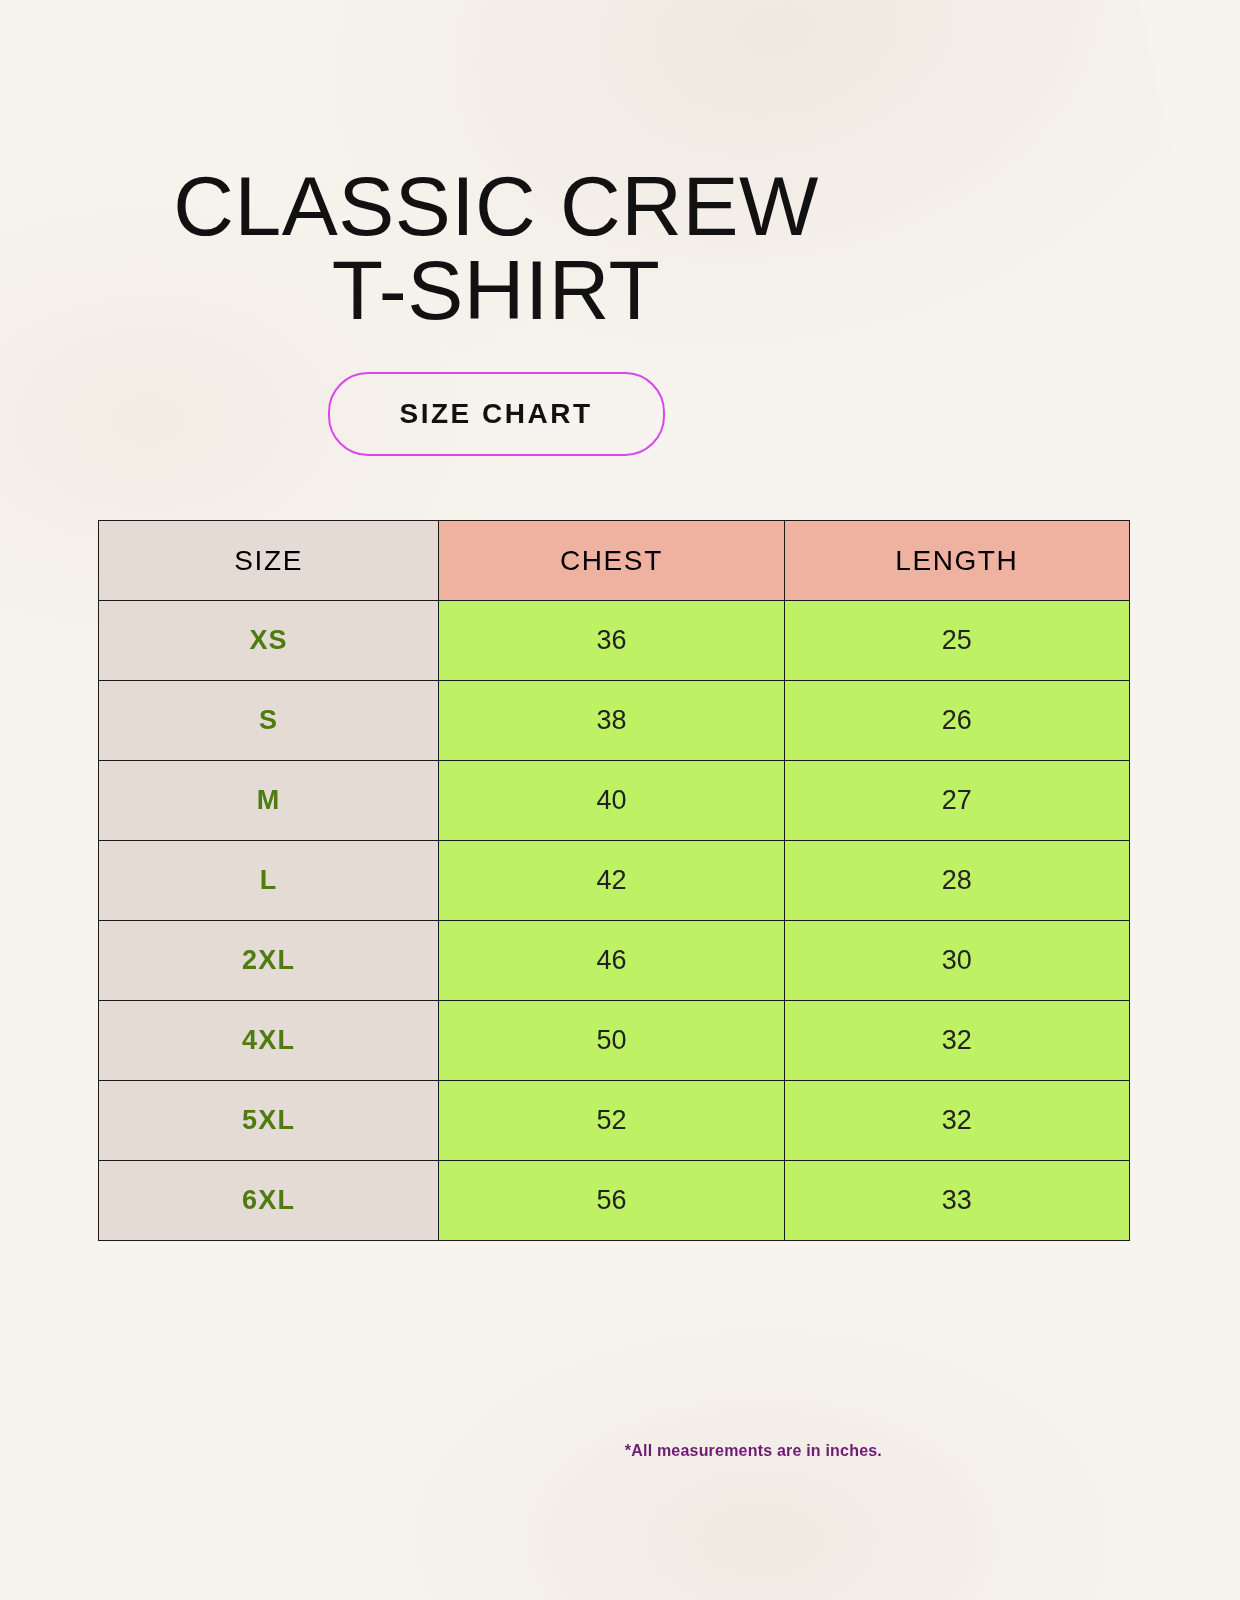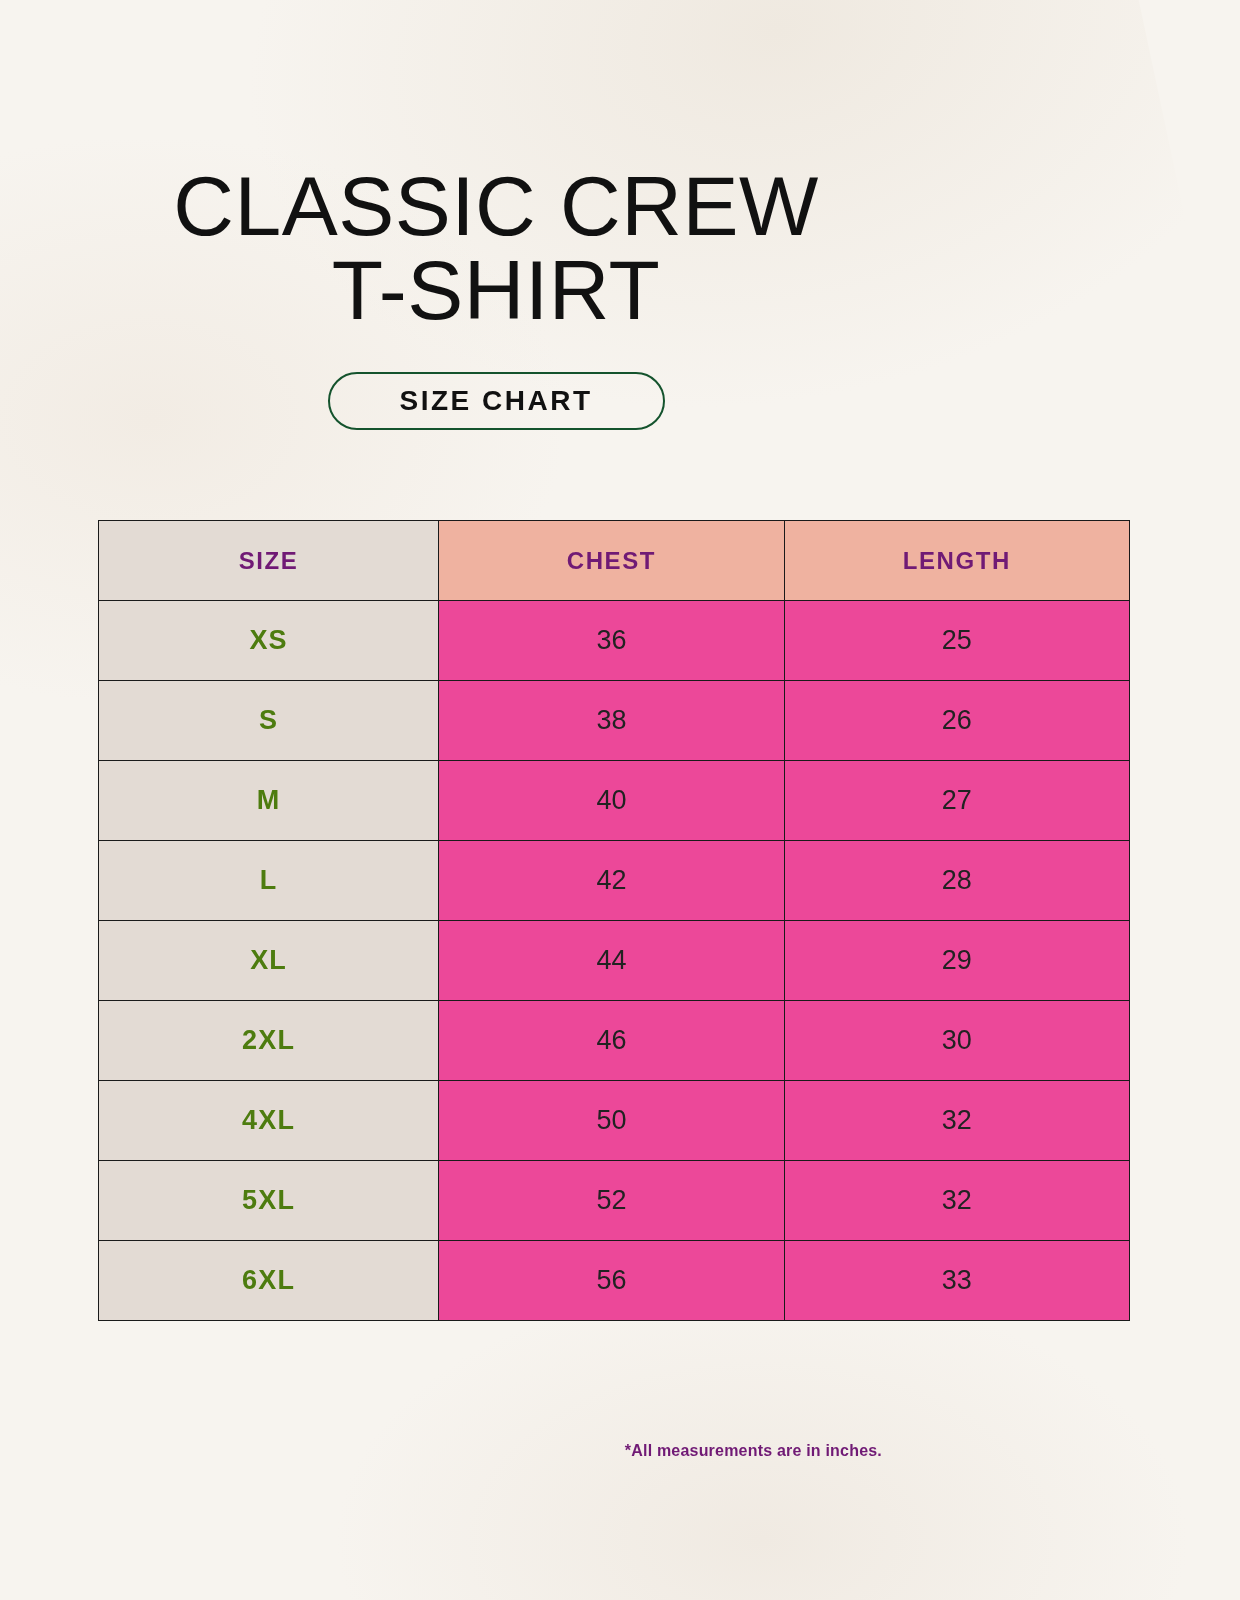--- a/index.html
+++ b/index.html
@@ -68,23 +68,23 @@
 
   .badge-wrap {
     position: absolute;
     top: 352px;
     left: 0;
     right: 0;
     display: flex;
     justify-content: center;
   }
   .badge {
-    border: 2px solid #14532d;
+    border: 2px solid #d946ef;
     border-radius: 40px;
-    padding: 11px 70px;
+    padding: 24px 70px;
     font-size: 28px;
     font-weight: 700;
     letter-spacing: 2.5px;
     color: #111111;
     background: transparent;
   }
 
   .table-wrap {
     position: absolute;
     top: 500px;
@@ -102,41 +102,41 @@
     border: 1.5px solid #1a1a1a;
     height: 77px;
     text-align: center;
     vertical-align: middle;
   }
   col.col-size { width: 33%; }
   col.col-chest { width: 33.5%; }
   col.col-length { width: 33.5%; }
 
   thead th {
-    font-size: 24px;
-    font-weight: 700;
+    font-size: 28px;
+    font-weight: 400;
     letter-spacing: 1.6px;
-    color: #701a75;
+    color: #000000;
   }
   thead th.head-size {
     background: #e3dbd4;
   }
   thead th.head-measure {
     background: #efb2a0;
   }
 
   tbody td.cell-size {
     background: #e3dbd4;
     font-size: 27px;
     font-weight: 700;
     letter-spacing: 1.2px;
     color: #4d7c0f;
   }
   tbody td.cell-value {
-    background: #ec4899;
+    background: #bef264;
     font-size: 27px;
     font-weight: 400;
     color: #222222;
   }
 
   .footnote {
     position: absolute;
     top: 1422px;
     right: 110px;
     font-size: 16px;
@@ -190,25 +190,20 @@
           <td class="cell-size">M</td>
           <td class="cell-value">40</td>
           <td class="cell-value">27</td>
         </tr>
         <tr>
           <td class="cell-size">L</td>
           <td class="cell-value">42</td>
           <td class="cell-value">28</td>
         </tr>
         <tr>
-          <td class="cell-size">XL</td>
-          <td class="cell-value">44</td>
-          <td class="cell-value">29</td>
-        </tr>
-        <tr>
           <td class="cell-size">2XL</td>
           <td class="cell-value">46</td>
           <td class="cell-value">30</td>
         </tr>
         <tr>
           <td class="cell-size">4XL</td>
           <td class="cell-value">50</td>
           <td class="cell-value">32</td>
         </tr>
         <tr>

